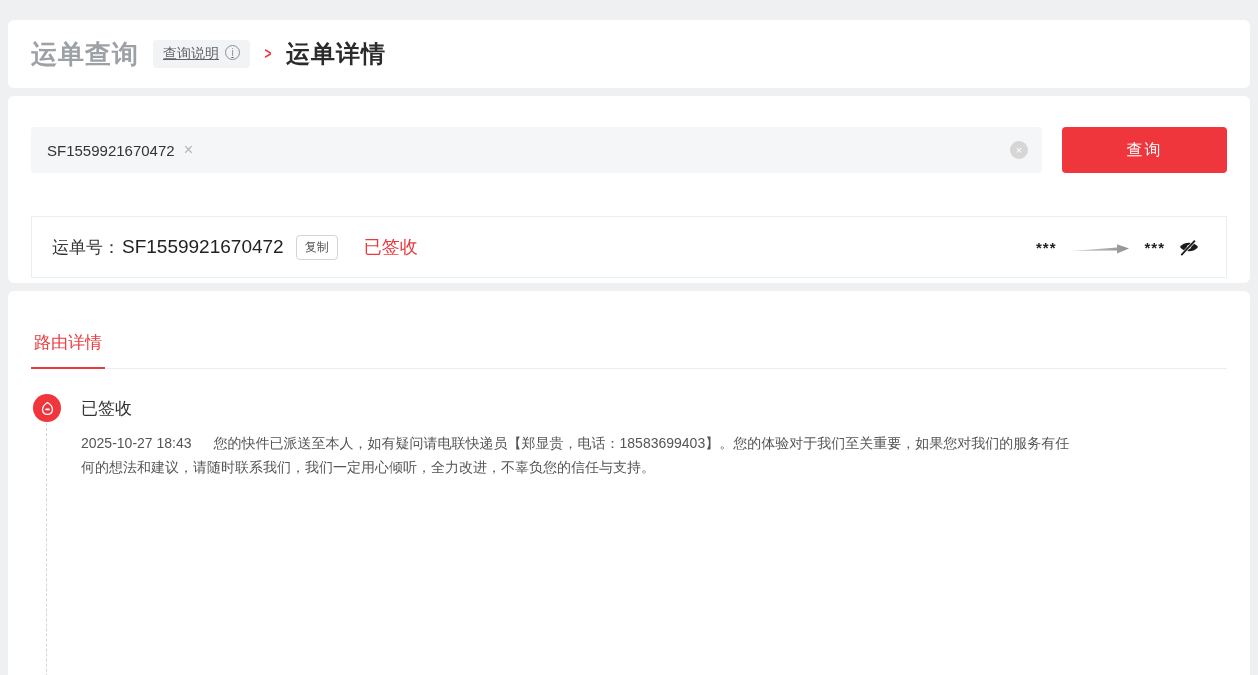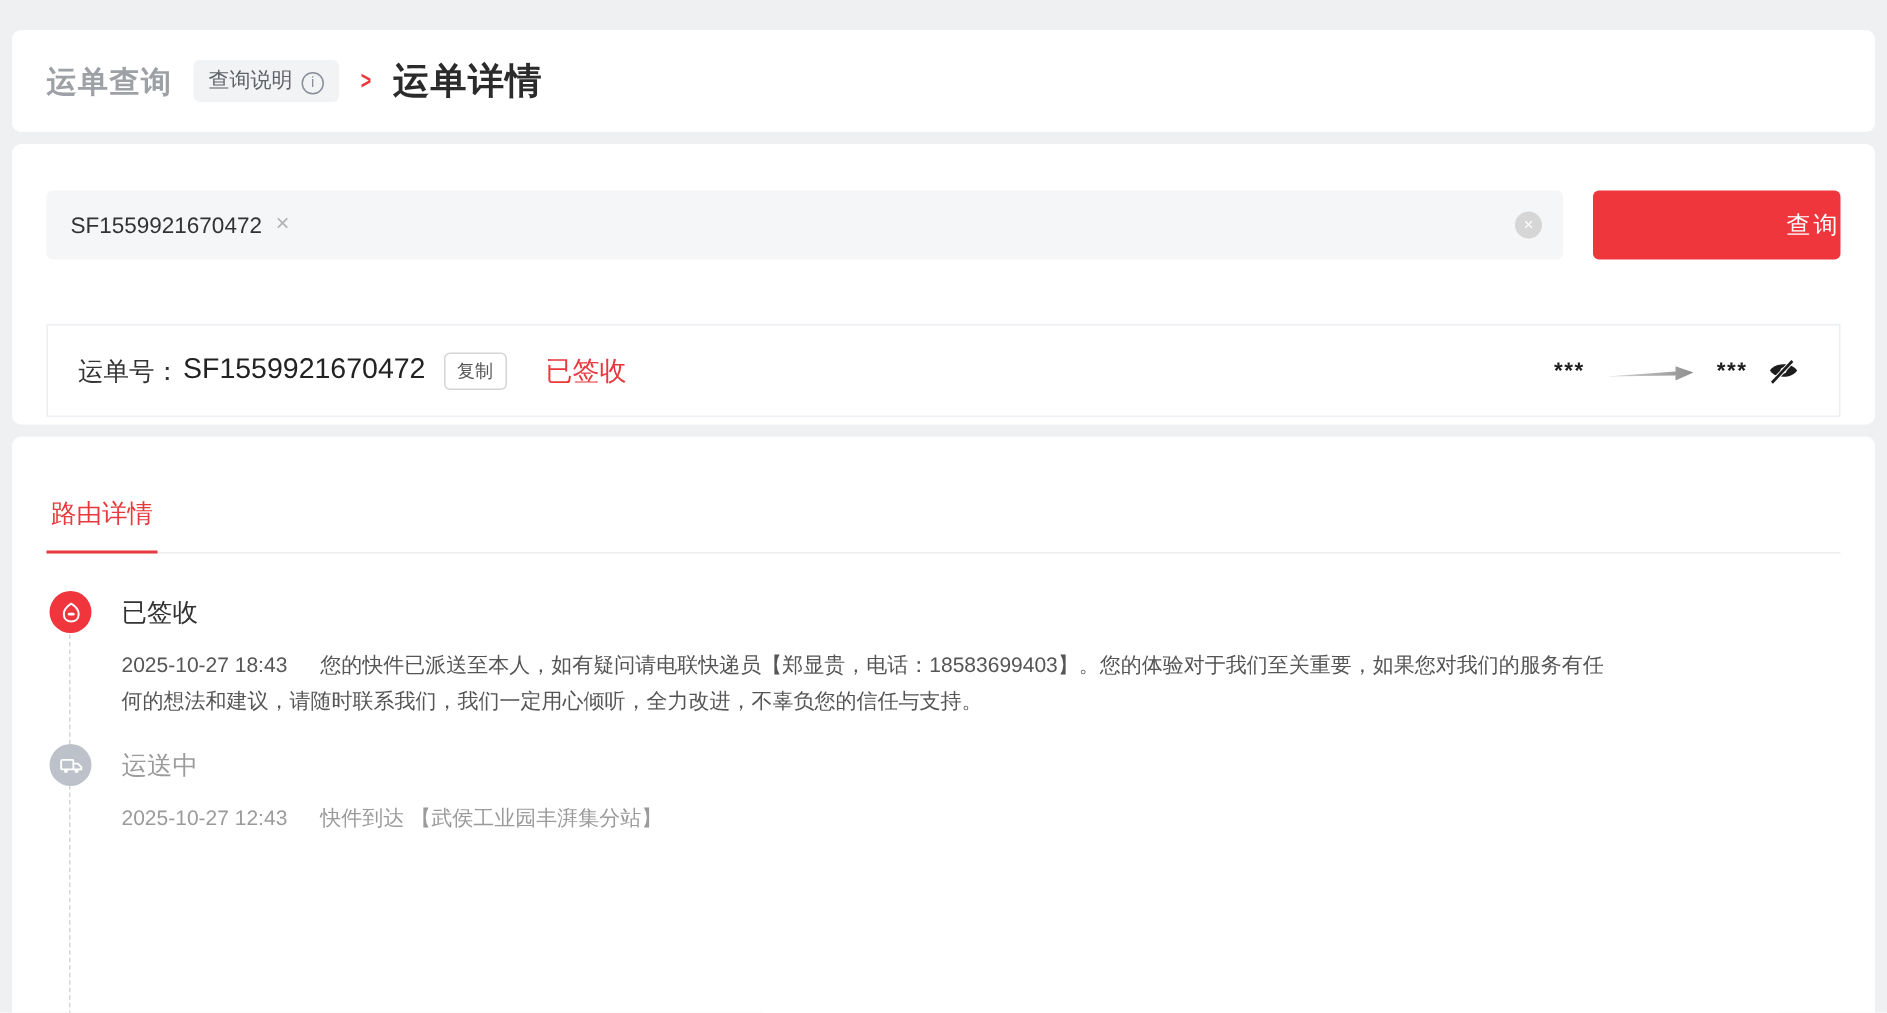--- a/index.html
+++ b/index.html
@@ -7,40 +7,40 @@
   body {
     font-family: "Liberation Sans", "DejaVu Sans", sans-serif;
     background:#eef0f2;
     color:#333;
   }
   .wrap { padding:20px 8px 0; }
   .card { background:#fff; border-radius:6px; }
 
   
   .card-header { height:68px; display:flex; align-items:center; padding:0 23px; }
-  .bc-root { font-size:20px; color:#9da1a6; font-weight:600; letter-spacing:1px;font-family:Liberation Serif, serif; }
+  .bc-root { font-size:26px; color:#9da1a6; font-weight:600; letter-spacing:1px;font-family:Liberation Serif, serif; }
   .badge { margin-left:14px; background:#f2f3f5; border-radius:4px; padding:5px 10px;
-           font-size:14px; color:#5f6368; display:flex; align-items:flex-end; gap:6px; cursor:pointer; }
+           font-size:14px; color:#5f6368; display:flex; align-items:flex-start; gap:6px; cursor:pointer;text-decoration:underline; }
   .info-i { width:15px; height:15px; border:1px solid #8a8f99; border-radius:50%;
             font-size:10px; line-height:13px; text-align:center; color:#8a8f99; display:inline-block; }
   .bc-sep { color:#ee363c; font-weight:700; margin:0 13px; font-size:17px; transform:scaleX(.7); }
   .page-title { font-size:24px; color:#2b2b2b; font-weight:700; letter-spacing:1px; }
   .notice { margin-left:15px; color:#ef3a42; font-size:13.5px; line-height:1.75; max-width:805px; }
 
   
   .card-search { margin-top:8px; padding:31px 23px 5px; }
   .search-row { display:flex; gap:20px; }
   .search-input { flex:1; height:46px; background:#f5f6f8; border-radius:4px;
                   display:flex; align-items:center; padding:0 16px; position:relative; cursor:text; }
   .tag-text { font-size:15px; color:#333; }
   .tag-x { margin-left:9px; color:#b3b3b3; font-size:16px; cursor:pointer; line-height:1; }
   .clear-circle { position:absolute; right:14px; top:14px; width:18px; height:18px; border-radius:50%;
                   background:#d6d6d6; color:#fff; font-size:11px; line-height:18px; text-align:center; cursor:pointer; }
   .btn-query { width:165px; height:46px; background:#ee363c; color:#fff; font-size:16px;
-               border:none; border-radius:4px; cursor:pointer; letter-spacing:2px;text-align:right; }
+               border:none; border-radius:4px; cursor:pointer; letter-spacing:2px; }
 
   .waybill-box { margin-top:43px; border:1px solid #ebeef2; border-radius:0; height:62px;
                  display:flex; align-items:center; padding:0 20px; }
   .wb-label { font-size:17px; color:#333; }
   .wb-number { font-size:19px; color:#222; margin-left:2px; }
   .btn-copy { margin-left:12px; border:1px solid #d4d4d4; background:#fff; border-radius:4px;
               font-size:12px; color:#555; padding:3px 8px; cursor:pointer; }
   .wb-status { margin-left:26px; color:#e83a3e; font-size:18px; }
   .route-mini { margin-left:auto; display:flex; align-items:center; gap:13px; margin-right:6px; }
   .stars { font-weight:700; font-size:15px; color:#1f1f1f; letter-spacing:1px; }
@@ -132,30 +132,16 @@
         <div class="tl-item active">
           <span class="tl-icon red">
             <svg width="17" height="17" viewBox="0 0 24 24">
               <path d="M12 3.5 C7.6 6.2 5 9.5 5 13.4 C5 17.6 8 20.2 12 20.2 s7-2.6 7-6.8 C19 9.5 16.4 6.2 12 3.5 Z" fill="none" stroke="#fff" stroke-width="1.9" stroke-linejoin="round"></path>
               <rect x="8.8" y="12" width="6.4" height="2.6" rx="1.3" fill="#fff"></rect>
             </svg>
           </span>
           <div class="tl-status">已签收</div>
           <div class="tl-desc"><span class="tl-time">2025-10-27 18:43</span>您的快件已派送至本人，如有疑问请电联快递员【郑显贵，电话：18583699403】。您的体验对于我们至关重要，如果您对我们的服务有任何的想法和建议，请随时联系我们，我们一定用心倾听，全力改进，不辜负您的信任与支持。</div>
         </div>
-        <div class="tl-item inactive">
-          <span class="tl-icon gray">
-            <svg width="17" height="17" viewBox="0 0 24 24">
-              <g fill="none" stroke="#fff" stroke-width="1.7" stroke-linecap="round" stroke-linejoin="round">
-                <rect x="2.5" y="6.5" width="11.5" height="9" rx="1"></rect>
-                <path d="M14 10 h4.3 L21.5 13.2 V15.5 h-7.5"></path>
-              </g>
-              <circle cx="7" cy="17" r="1.9" fill="#fff"></circle>
-              <circle cx="17" cy="17" r="1.9" fill="#fff"></circle>
-            </svg>
-          </span>
-          <div class="tl-status">运送中</div>
-          <div class="tl-desc"><span class="tl-time">2025-10-27 12:43</span>快件到达 【武侯工业园丰湃集分站】</div>
-        </div>
       </div>
   </div>
 
 </div>
 
 </body></html>

